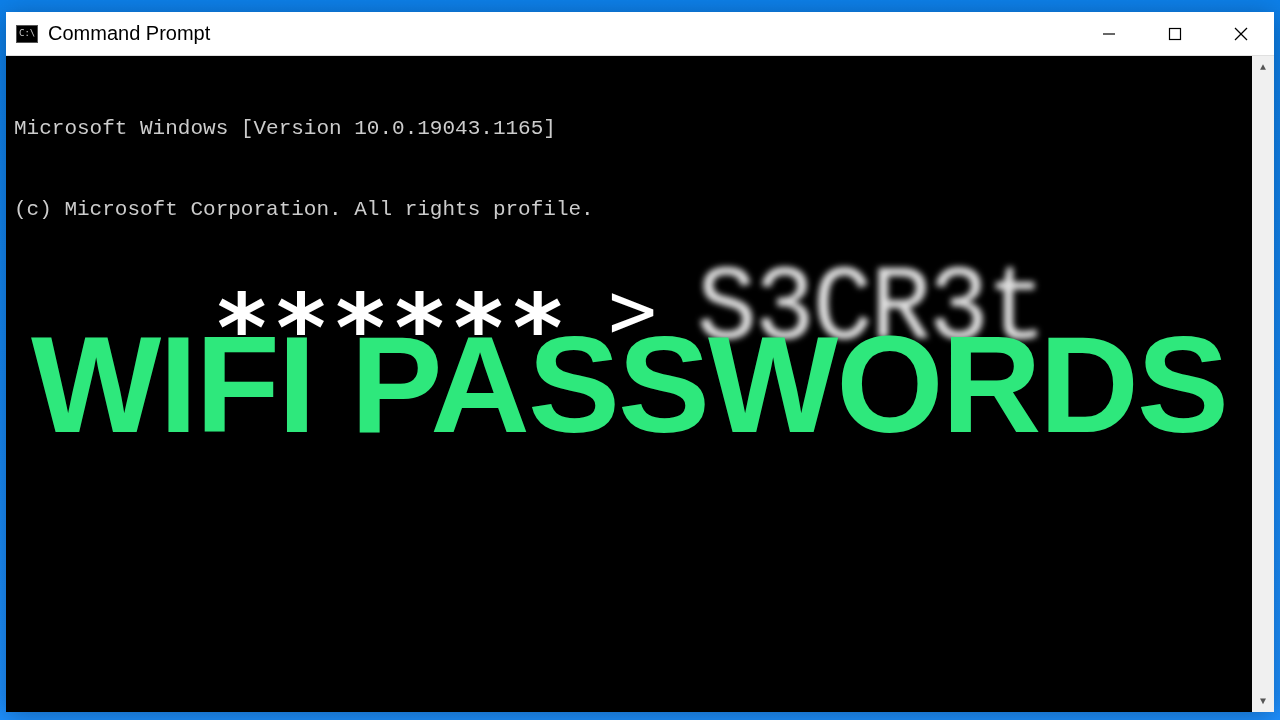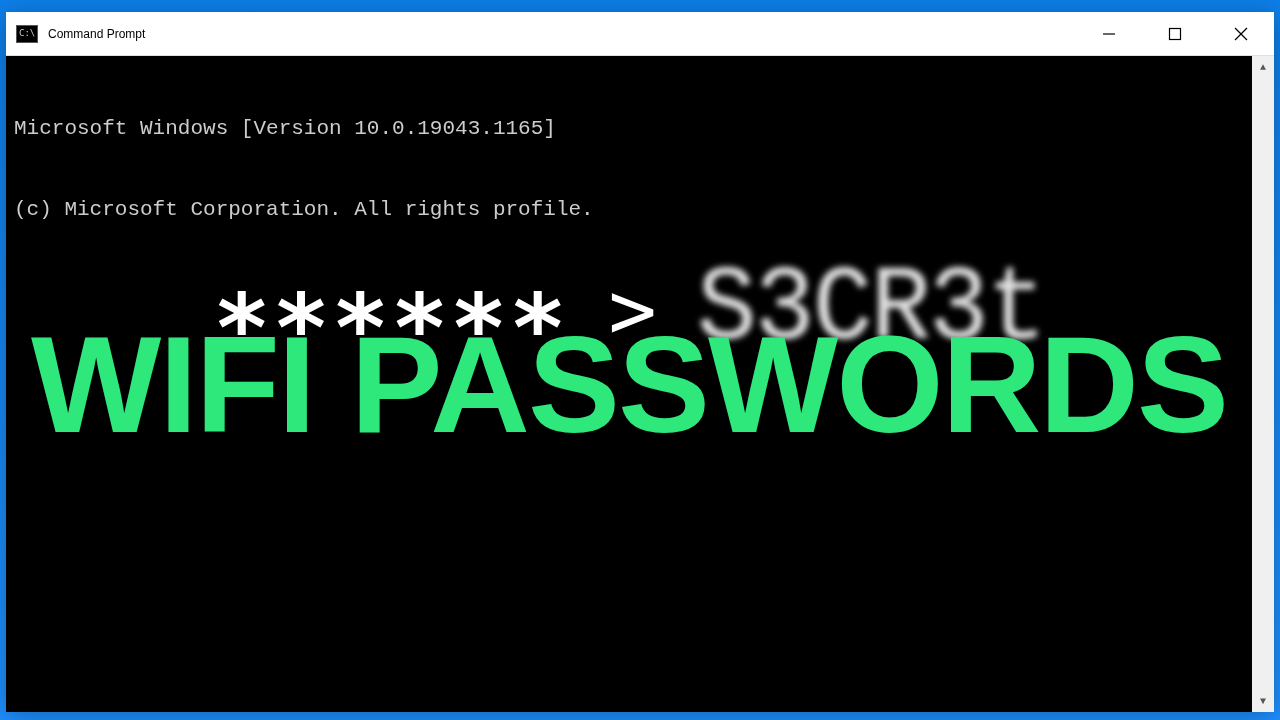--- a/index.html
+++ b/index.html
@@ -43,21 +43,21 @@
     border: 1px solid #555;
     display: inline-flex;
     align-items: center;
     color: #ccc;
     font-size: 9px;
     font-family: monospace;
     padding-left: 2px;
     line-height: 1;
   }
   .title-text {
-    font-size: 12px;
+    font-size: 20px;
     color: #000;
     font-weight: 400;
   }
   .titlebar-right {
     margin-left: auto;
     display: flex;
     height: 100%;
   }
   .win-btn {
     width: 66px;

